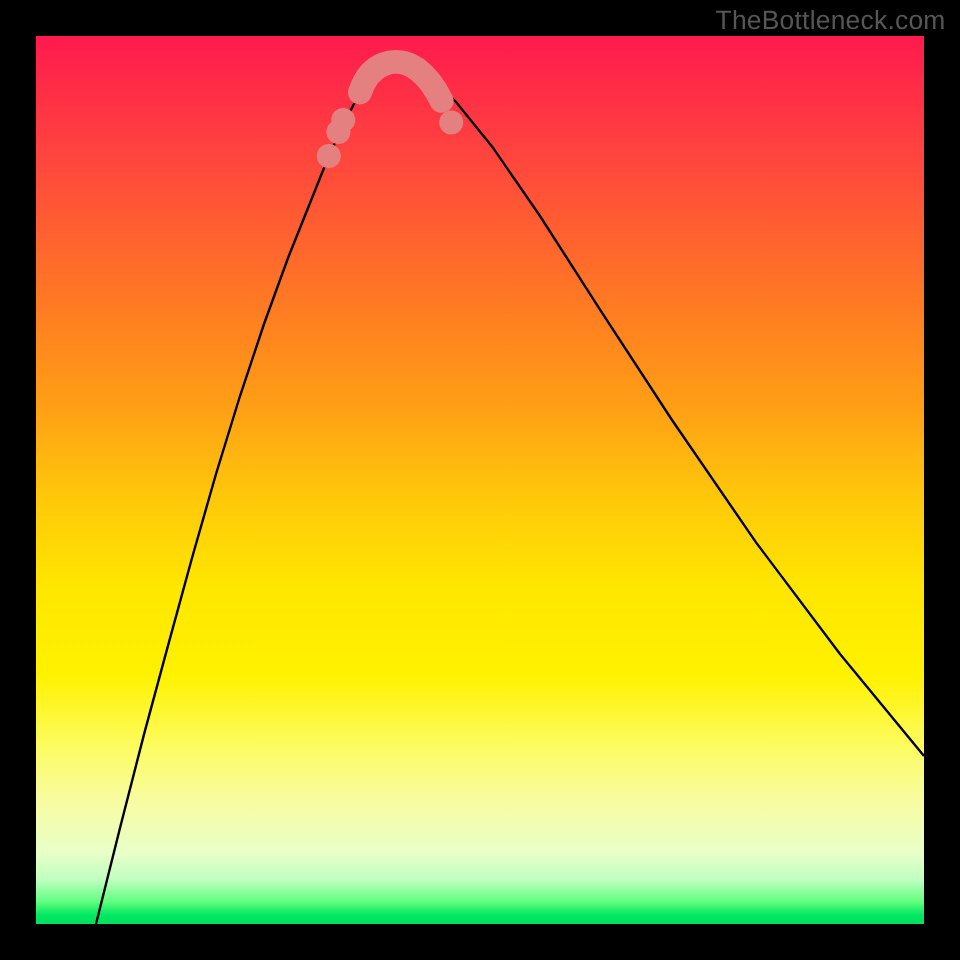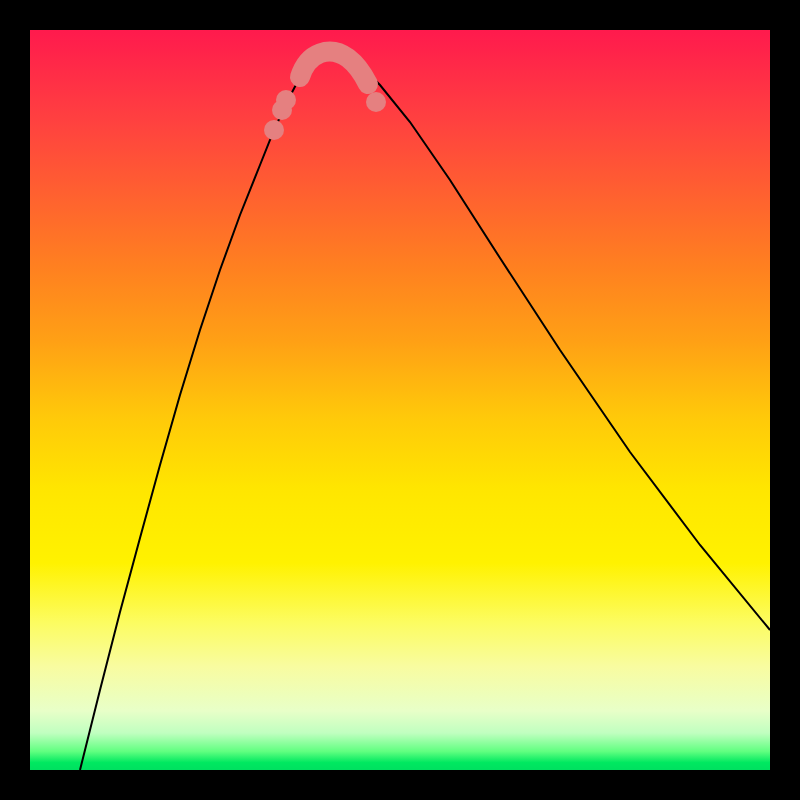--- a/index.html
+++ b/index.html
@@ -67,20 +67,21 @@
   }
   .dot {
     fill: #e58080;
     stroke: none;
   }
 </style>
 </head>
 <body>
 
 <div class="frame">
+  <div class="watermark">TheBottleneck.com</div>
 
   <div class="plot-area">
     <svg class="curves" viewBox="0 0 740 740" preserveAspectRatio="none">
       <path id="left-curve" class="curve-line" d="M 50 740 L 70 660 L 90 582 L 110 508 L 130 435 L 150 365 L 170 300 L 190 240 L 210 185 L 230 135 L 244 100 L 258 70 L 270 47 L 280 34 L 290 24 L 300 18"></path>
       <path id="right-curve" class="curve-line" d="M 300 18 L 315 24 L 330 35 L 350 55 L 380 92 L 420 150 L 470 228 L 530 320 L 600 422 L 670 515 L 740 600"></path>
 
       <g id="left-dots">
           <circle cx="244" cy="100" r="10" class="dot"></circle>
           <circle cx="252" cy="80" r="10" class="dot"></circle>
           <circle cx="256" cy="70" r="10" class="dot"></circle>

